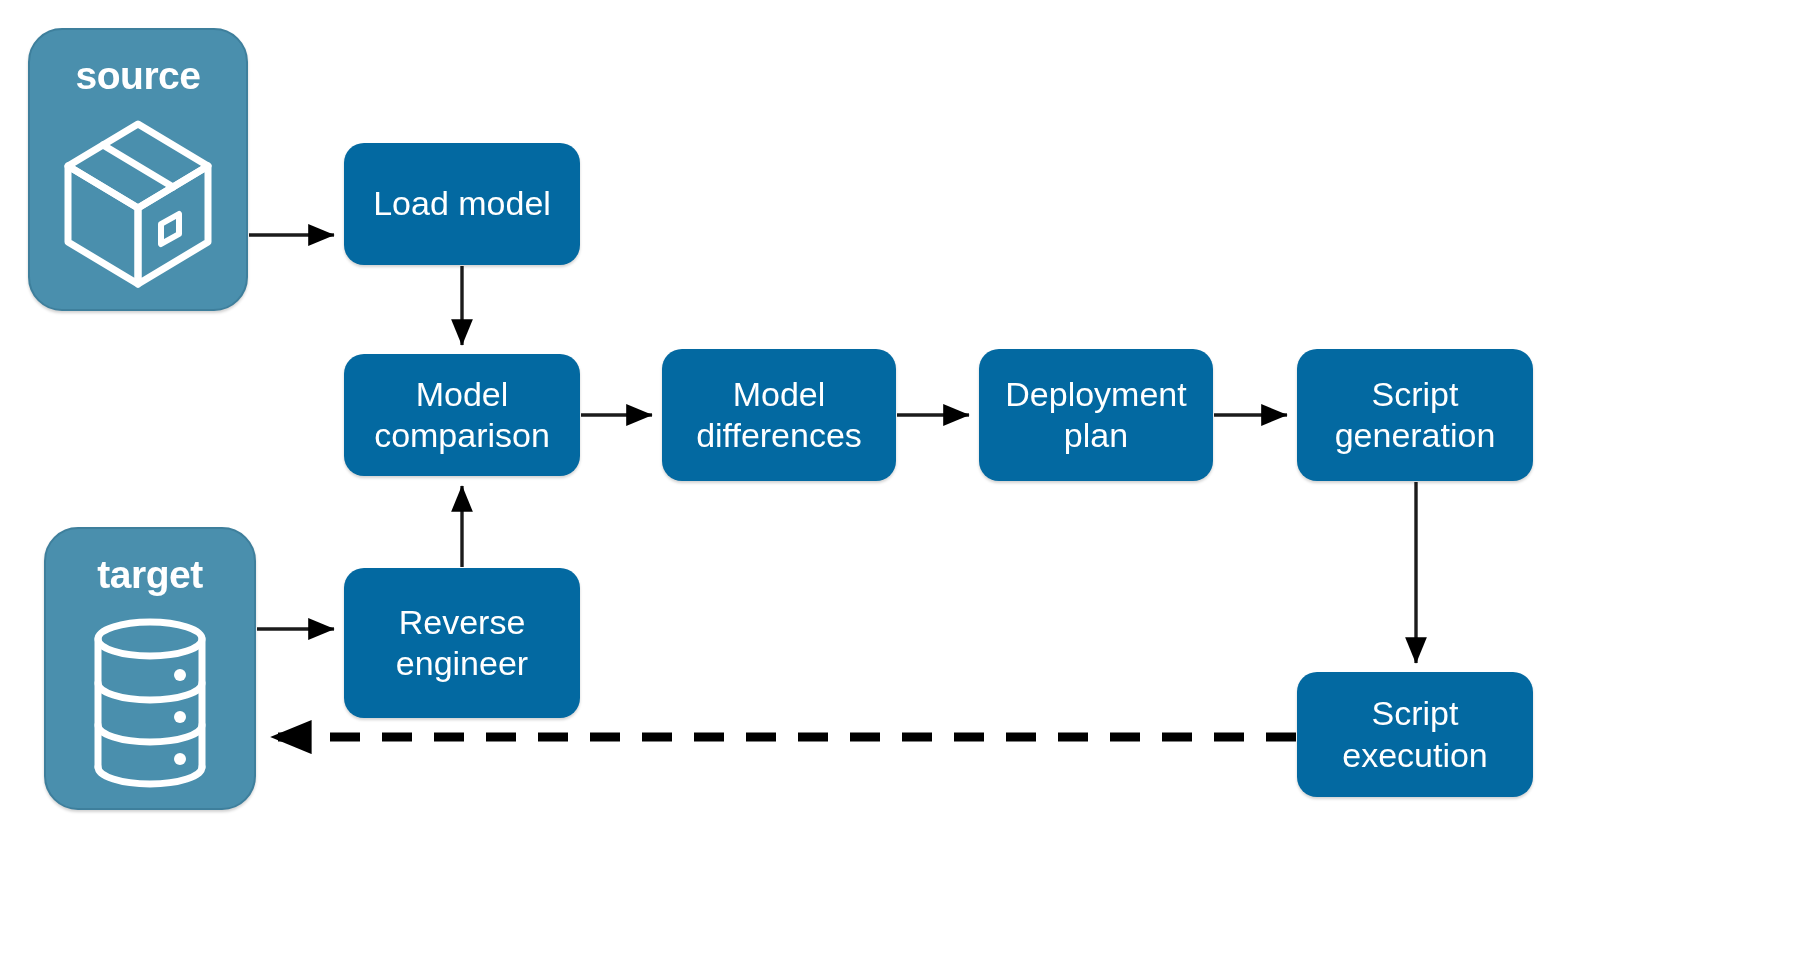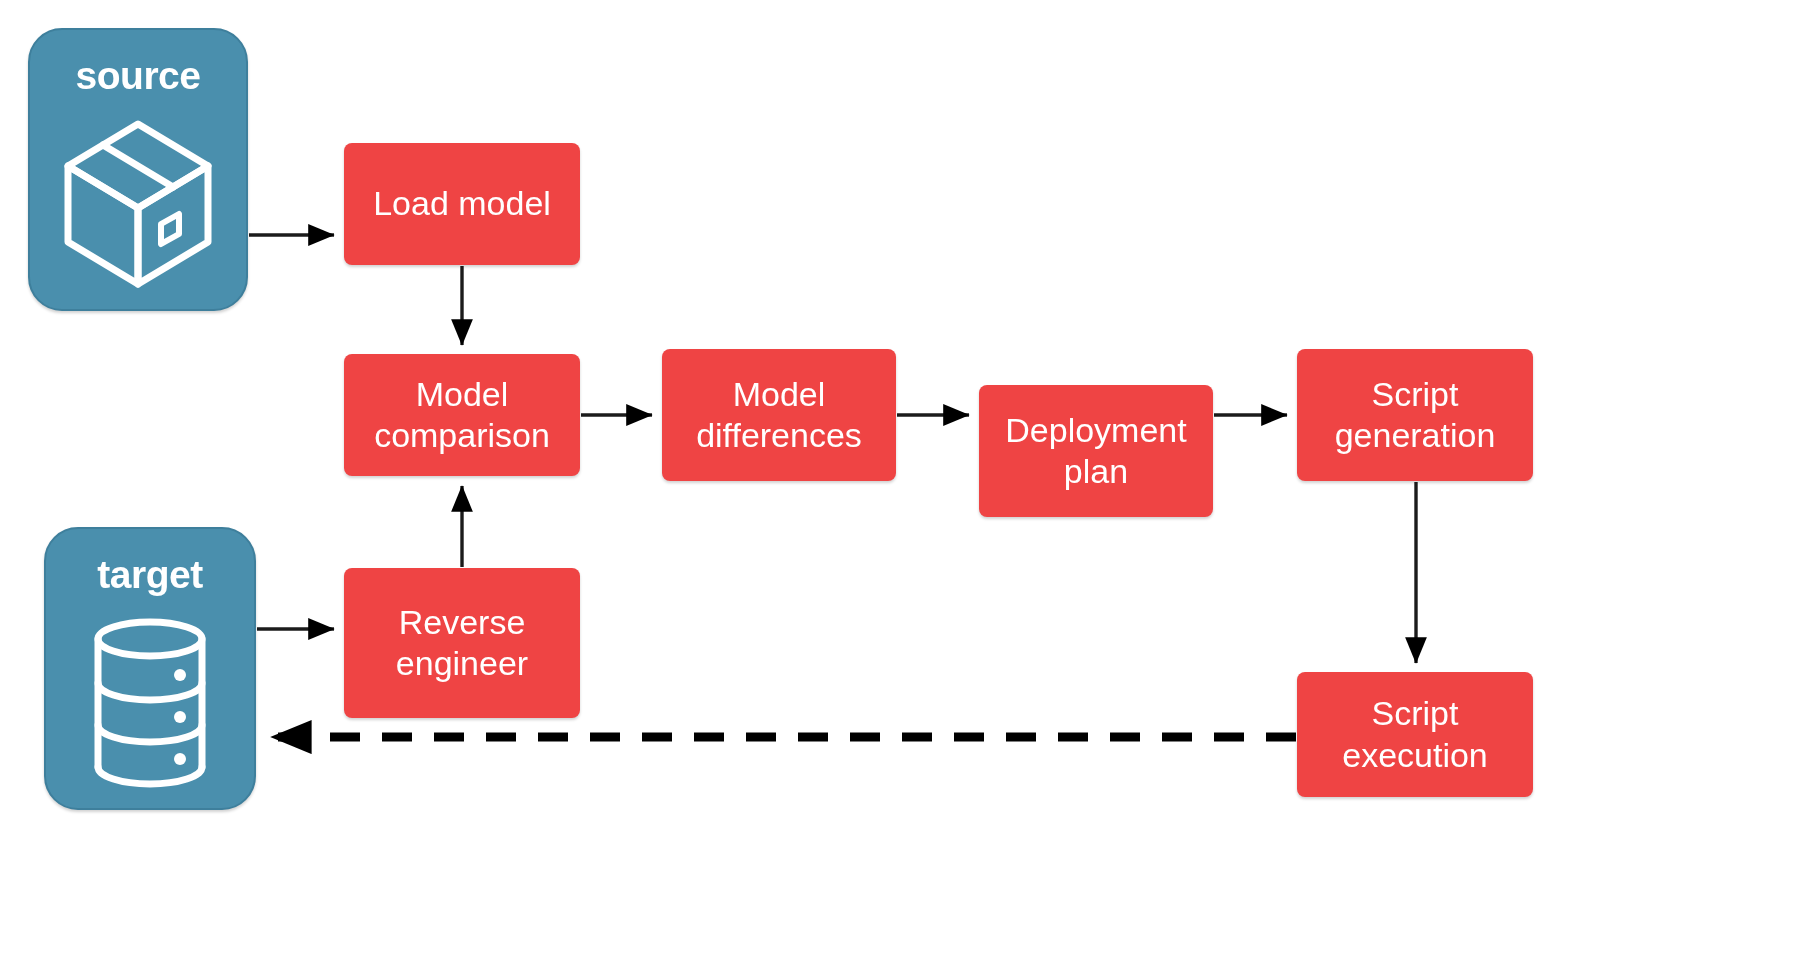--- a/index.html
+++ b/index.html
@@ -42,22 +42,22 @@
     margin-top: 22px;
   }
   .endpoint .ep-icon {
     flex: 1;
     display: flex;
     align-items: center;
     justify-content: center;
     width: 100%;
   }
   .process {
-    background: #ef4444;
-    border-radius: 8px;
+    background: #0369a1;
+    border-radius: 20px;
     font-size: 34px;
     padding: 4px 24px;
     box-shadow: 0 2px 3px rgba(0,0,0,0.18);
   }
   .process .p-label {
     white-space: pre-line;
   }
   svg.edges {
     position: absolute;
     left: 0;
@@ -152,21 +152,21 @@
   <div class="node process" style="left:344px; top:354px; width:236px; height:122px;">
     <span class="p-label">Model
 comparison</span>
   </div>
 
   <div class="node process" style="left:662px; top:349px; width:234px; height:132px;">
     <span class="p-label">Model
 differences</span>
   </div>
 
-  <div class="node process" style="left:979px; top:349px; width:234px; height:132px;margin-top:36px;">
+  <div class="node process" style="left:979px; top:349px; width:234px; height:132px;">
     <span class="p-label">Deployment
 plan</span>
   </div>
 
   <div class="node process" style="left:1297px; top:349px; width:236px; height:132px;">
     <span class="p-label">Script
 generation</span>
   </div>
 
   <div class="node process" style="left:344px; top:568px; width:236px; height:150px;">

